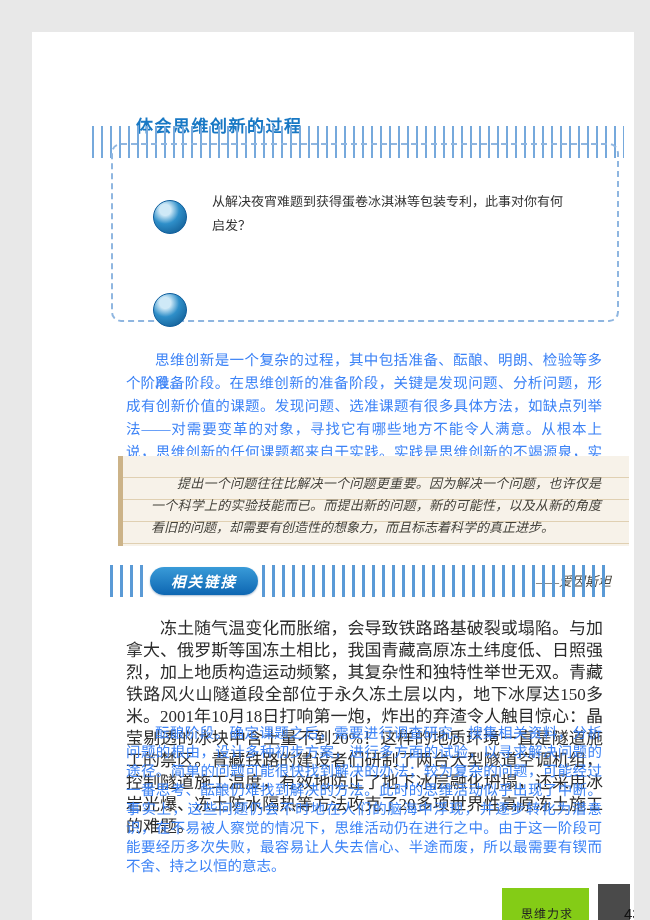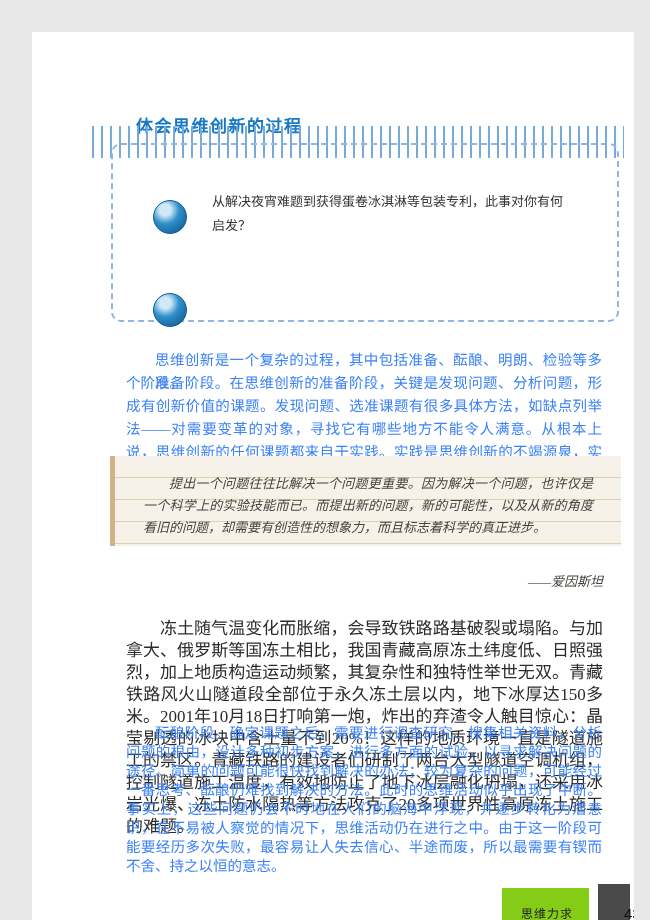--- a/index.html
+++ b/index.html
@@ -46,21 +46,21 @@
   .body-para {
     position:absolute; left:78px; width:508px;
     font-size:14.5px; line-height:23px; text-align:justify; text-indent:2em;
     color:#3b82f6;
   }
   .para-1 { top:301px; }
   .para-2 { top:324px; }
   .para-3 { top:676px; line-height:19px; }
   
   .quote-box {
-    position:absolute; left:78px; top:424px; width:511px; height:90px;
+    position:absolute; left:86px; top:424px; width:511px; height:90px;
     background-color:#f7f2e9;
     background-image:repeating-linear-gradient(to bottom, transparent 0 21px, #e0d0b2 21px 22px);
     border-left:5px solid #ccb388;
     padding:1px 12px 0 12px;
   }
   .quote-text {
     font-style:italic; font-size:13px; line-height:22px; color:#45433c;
     text-align:justify; text-indent:2em;
   }
   .quote-attr {
@@ -126,20 +126,25 @@
   </div>
 
   <p class="body-para para-1">思维创新是一个复杂的过程，其中包括准备、酝酿、明朗、检验等多个阶段。</p>
   <p class="body-para para-2">准备阶段。在思维创新的准备阶段，关键是发现问题、分析问题，形成有创新价值的课题。发现问题、选准课题有很多具体方法，如缺点列举法——对需要变革的对象，寻找它有哪些地方不能令人满意。从根本上说，思维创新的任何课题都来自于实践。实践是思维创新的不竭源泉，实践的需要是思维创新最有价值的课题。</p>
 
   <div class="quote-box">
     <p class="quote-text">提出一个问题往往比解决一个问题更重要。因为解决一个问题，也许仅是一个科学上的实验技能而已。而提出新的问题，新的可能性，以及从新的角度看旧的问题，却需要有创造性的想象力，而且标志着科学的真正进步。</p>
     <p class="quote-attr">——爱因斯坦</p>
   </div>
 
+  <div class="related-header">
+    <span class="dots dots-left"></span>
+    <span class="related-pill">相关链接</span>
+    <span class="dots dots-right"></span>
+  </div>
   <p class="kai related-text">冻土随气温变化而胀缩，会导致铁路路基破裂或塌陷。与加拿大、俄罗斯等国冻土相比，我国青藏高原冻土纬度低、日照强烈，加上地质构造运动频繁，其复杂性和独特性举世无双。青藏铁路风火山隧道段全部位于永久冻土层以内，地下冰厚达150多米。2001年10月18日打响第一炮，炸出的弃渣令人触目惊心：晶莹剔透的冰块中含土量不到20%！这样的地质环境一直是隧道施工的禁区。青藏铁路的建设者们研制了两台大型隧道空调机组，控制隧道施工温度，有效地防止了地下冰层融化坍塌，还采用冰岩光爆、冻土防水隔热等方法攻克了20多项世界性高原冻土施工的难题。</p>
 
   <p class="body-para para-3">酝酿阶段。确定课题之后，需要进行调查研究、搜集相关资料，分析问题的根由，设计多种初步方案，进行多方面的试验，以寻求解决问题的途径。简单的问题可能很快找到解决的办法；较为复杂的问题，可能经过一番思考、酝酿仍难找到解决的方法。此时的思维活动似乎出现了中断。事实上，这些问题仍会不时地在人们的脑海中浮现，并逐步转化为潜意识，在不易被人察觉的情况下，思维活动仍在进行之中。由于这一阶段可能要经历多次失败，最容易让人失去信心、半途而废，所以最需要有锲而不舍、持之以恒的意志。</p>
 
   <div class="footer-label">思维力求创新</div>
   <div class="footer-vline"></div>
   <div class="page-number">43</div>
 
 </div>
 

